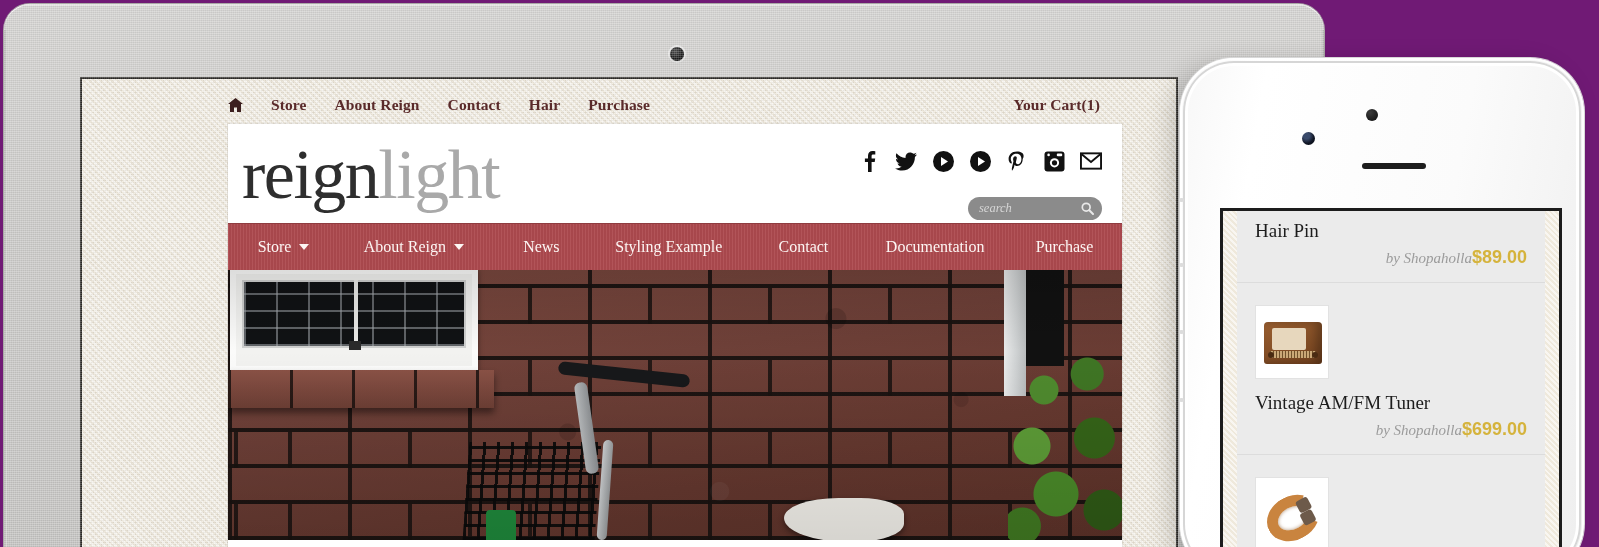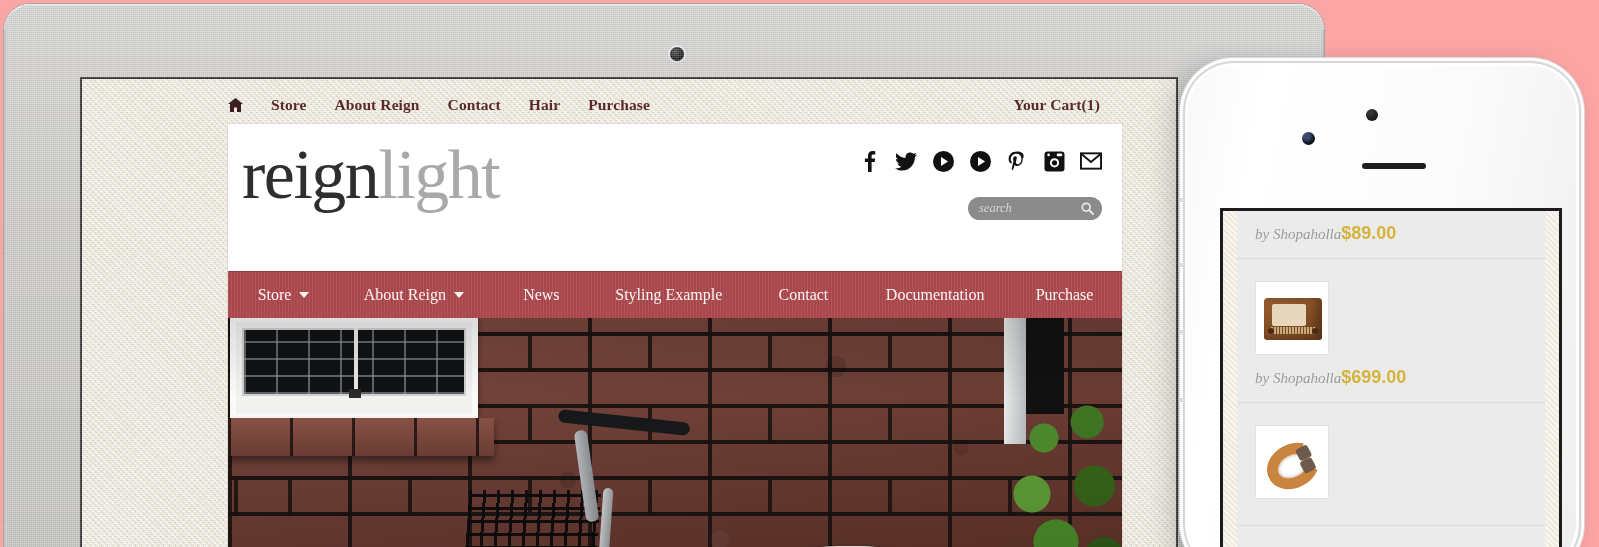--- a/index.html
+++ b/index.html
@@ -1,19 +1,19 @@
 <!DOCTYPE html>
 <html><head>
 <meta charset="utf-8">
 <style>
   * { margin:0; padding:0; box-sizing:border-box; }
   html,body { width:1599px; height:547px; overflow:hidden; background:#ffffff; }
   body { font-family:"Liberation Serif", serif; }
 
-  .scene { position:relative; width:1599px; height:547px; background:#fca5a5; overflow:hidden; }
+  .scene { position:relative; width:1599px; height:547px; background:#701a75; overflow:hidden; }
 
   
   .laptop {
     position:absolute; left:4px; top:4px; width:1320px; height:560px;
     border-radius:26px 26px 0 0;
     background:
       linear-gradient(180deg,#d3d2d0 0%,#c9c8c6 40%,#c2c1bf 100%);
     box-shadow:inset 0 1px 0 rgba(255,255,255,.95),
                0 0 0 1px #a9a8a6;
     overflow:hidden;
@@ -72,21 +72,21 @@
   }
   .home-ic svg { display:block; }
   .cart-link { margin-left:auto; }
 
   
   .card {
     position:absolute; left:146px; top:45px; width:894px; height:442px;
     background:#ffffff; z-index:2;
     box-shadow:0 0 0 1px rgba(0,0,0,.06);
   }
-  .brandbar{ position:relative; height:147px; }
+  .brandbar{ position:relative; height:99px; }
   .logo{
     position:absolute; left:14px; top:16px;
     font-size:70px; line-height:1; font-family:"Liberation Serif", serif;
     letter-spacing:-1.5px;
   }
   .logo .a{ color:#2e2e2e; }
   .logo .b{ color:#a9a9a9; }
 
   .social{
     position:absolute; right:20px; top:26px; display:flex; align-items:center; gap:15px;
@@ -240,21 +240,21 @@
     background-image:repeating-linear-gradient(45deg, rgba(255,255,255,.6) 0 2px, rgba(0,0,0,0) 2px 4px);
   }
   .ph-texture.r{ left:auto; right:0; }
   .ph-list{ position:absolute; left:14px; right:14px; top:0; bottom:0; background:#ebebeb; overflow:hidden; }
   .prod{ position:relative; padding:8px 18px 14px 18px; border-bottom:1px solid #dcdcdc; }
   .prod .thumb{
     width:74px; height:74px; background:#ffffff; border:1px solid #e2e2e2;
     margin:14px 0 12px 0; position:relative; overflow:hidden;
   }
   .prod .ttl{ font-size:19px; color:#1d1d1d; font-family:"Liberation Serif", serif; line-height:1.25; }
-  .prod .meta{ display:flex; align-items:baseline; justify-content:flex-start; margin-top:4px; }
+  .prod .meta{ display:flex; align-items:baseline; justify-content:flex-end; margin-top:4px; }
   .prod .by{ font-size:15px; color:#9b9b9b; font-style:italic; font-family:"Liberation Serif", serif; }
   .prod .price{ font-size:18px; font-weight:bold; color:#d5b33c; font-family:"Liberation Sans", sans-serif; }
 
   
   .radio{ position:absolute; left:8px; top:16px; width:58px; height:42px;
     background:linear-gradient(160deg,#9a5f30,#6f3f1d); border-radius:4px 4px 3px 3px;
     box-shadow:inset -6px 0 8px rgba(0,0,0,.25); }
   .radio .dial{ position:absolute; left:8px; top:6px; width:34px; height:22px; background:#e7d7bd; border-radius:2px; }
   .radio .grill{ position:absolute; left:6px; bottom:6px; width:46px; height:7px; background:#caa877;
     background-image:repeating-linear-gradient(90deg, rgba(90,60,25,.8) 0 1px, rgba(0,0,0,0) 1px 3px); }
@@ -444,35 +444,37 @@
     <div class="ph-ant" style="top:340px"></div>
 
     <div class="ph-screen">
       <div class="ph-texture"></div>
       <div class="ph-texture r"></div>
 
       <div class="ph-list">
 
         <div class="prod">
           <div class="hairpin-gap"></div>
+          <div class="ttl">Hair Pin</div>
           <div class="meta">
             <span class="by">by Shopaholla</span>
             <span class="price">$89.00</span>
           </div>
         </div>
 
         <div class="prod">
           <div class="thumb">
             <div class="radio">
               <div class="dial"></div>
               <div class="grill"></div>
               <div class="knob" style="left:4px"></div>
               <div class="knob" style="right:4px"></div>
             </div>
           </div>
+          <div class="ttl">Vintage AM/FM Tuner</div>
           <div class="meta">
             <span class="by">by Shopaholla</span>
             <span class="price">$699.00</span>
           </div>
         </div>
 
         <div class="prod">
           <div class="thumb">
             <div class="bracelet">
               <div class="cap" style="right:-6px; top:-2px"></div>

